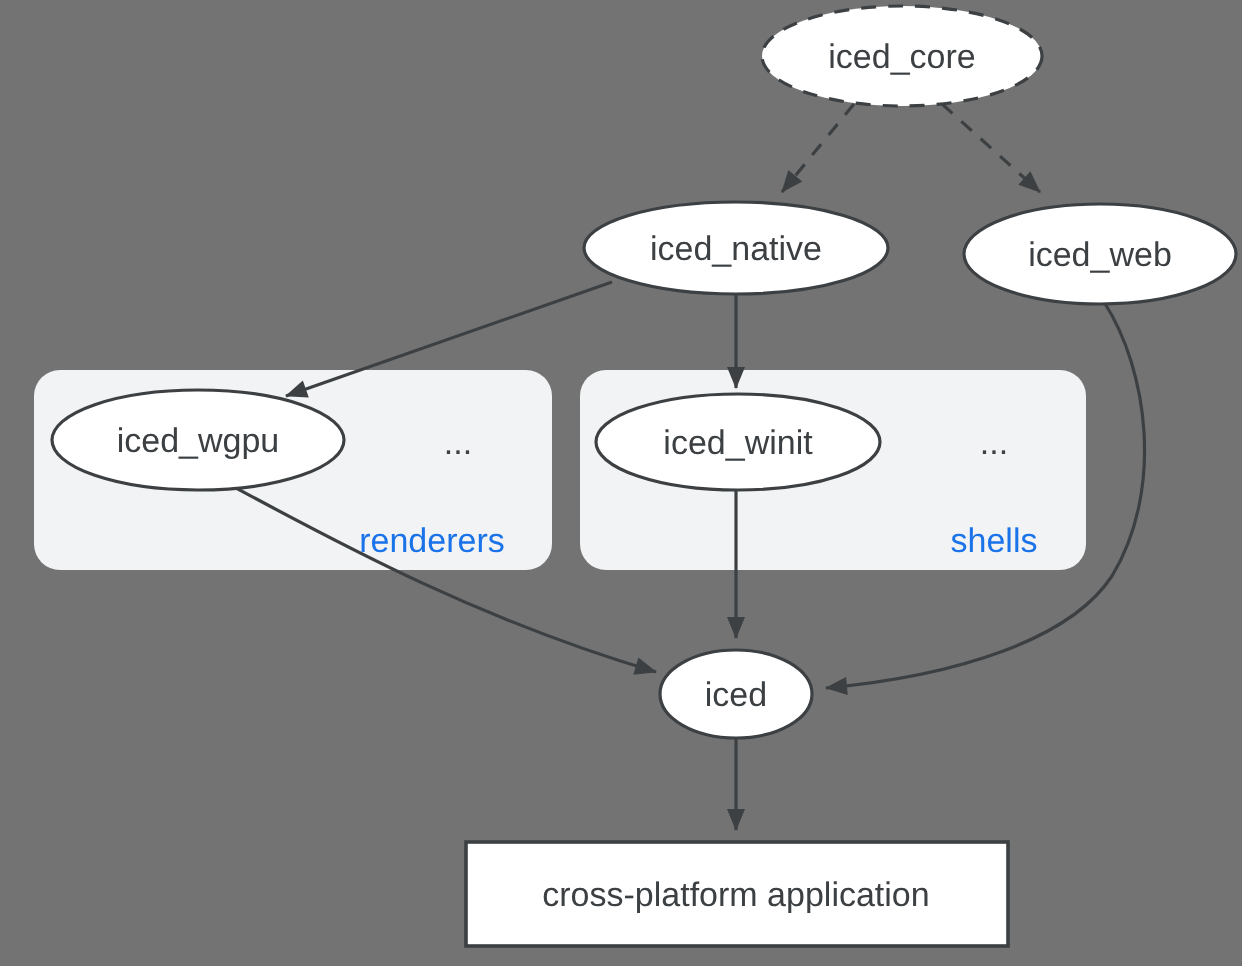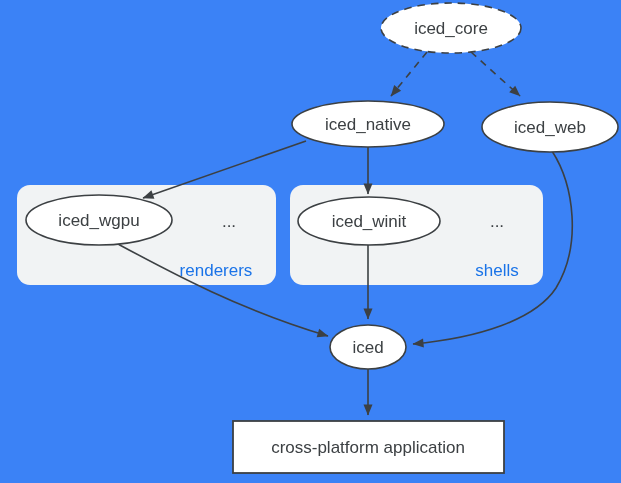--- a/index.html
+++ b/index.html
@@ -4,21 +4,21 @@
 <style>
   html, body {
     margin: 0;
     padding: 0;
     background: #ffffff;
   }
   .canvas {
     position: relative;
     width: 621px;
     height: 483px;
-    background: #3b82f6;
+    background: #737373;
     font-family: "Liberation Sans", sans-serif;
     overflow: hidden;
   }
   svg { display: block; }
   .node-ellipse {
     fill: #ffffff;
     stroke: #3c4043;
     stroke-width: 1.6;
   }
   .node-ellipse.dashed {

